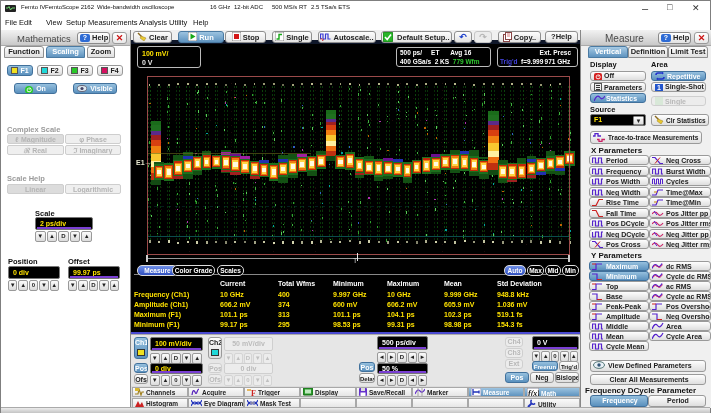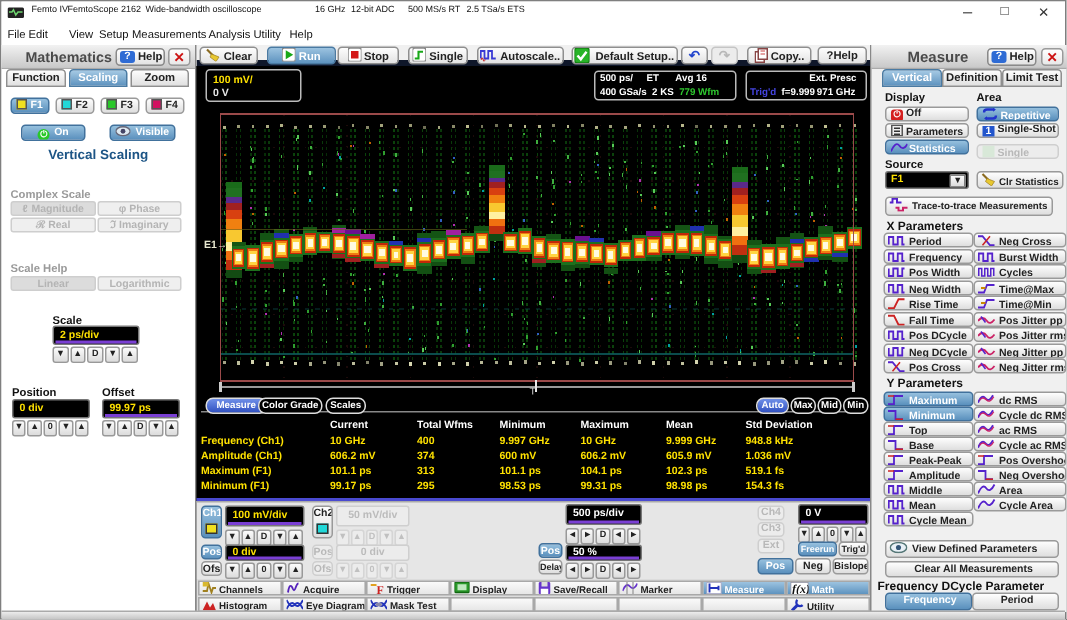--- a/index.html
+++ b/index.html
@@ -18,21 +18,21 @@
 .btn.sel{background:linear-gradient(#96c0de,#5a90bd);color:#fff;border-color:#41719c;}
 .btn.gray{color:#b8b8b8;border-color:#cfcfcf;background:#ececec;}
 .lbl{position:absolute;font-size:7.5px;font-weight:bold;color:#111;white-space:nowrap;}
 .blk{position:absolute;background:#000;border:1px solid #777;border-radius:2px;color:#ffe200;font-size:7px;font-weight:bold;}
 .blk .ul{position:absolute;left:1px;right:1px;bottom:0;height:2px;background:#7a3fd4;}
 .spin{position:absolute;display:flex;}
 .spin b{flex:1;height:100%;background:linear-gradient(#fbfbfb,#dcdcdc);border:1px solid #999;border-radius:2px;margin-right:1px;font-size:6px;font-weight:bold;color:#222;text-align:center;line-height:9px;}
 .spin.gray b{color:#c0c0c0;border-color:#d5d5d5;background:#ececec;}
 
 .phead{position:absolute;background:linear-gradient(#f2f2f2,#c9c9c9);border-bottom:1px solid #aaa;}
-.ptitle{position:absolute;font-size:11px;font-weight:bold;color:#4a4a4a;}
+.ptitle{position:absolute;font-size:11px;font-weight:normal;color:#4a4a4a;}
 .help{position:absolute;height:12px;background:linear-gradient(#fff,#e2e2e2);border:1px solid #8a8a8a;border-radius:3px;font-size:7.5px;font-weight:bold;color:#222;}
 .help .q{display:inline-block;width:10px;height:8px;background:#2e6bd4;color:#fff;border-radius:2px;font-size:7px;line-height:8px;text-align:center;margin:1px 2px 0 2px;vertical-align:top;}
 .xbtn{position:absolute;width:15px;height:12px;background:linear-gradient(#fff,#e8e8e8);border:1px solid #9a9a9a;border-radius:3px;color:#cc1111;font-size:9px;font-weight:bold;text-align:center;line-height:10px;}
 .tab{position:absolute;height:12px;background:linear-gradient(#fdfdfd,#e0e0e0);border:1px solid #8f8f8f;border-radius:3px 3px 0 0;font-size:7.5px;font-weight:bold;color:#222;text-align:center;}
 .tab.sel{background:linear-gradient(#a6cae4,#5e93bf);color:#fff;border-color:#4a7aa2;}
 </style></head><body>
 <div id="app">
 <div class="abs" id="titlebar" style="left:0;top:0;width:709px;height:15px;background:#fff;font-size:6px;color:#111">
       <svg class="abs" style="left:4px;top:2px" width="11" height="11">
         <rect x="0" y="2" width="11" height="7" rx="1" fill="#222"></rect>
@@ -93,31 +93,30 @@
         </svg>Copy..</div>
       <div class="tbtn " style="left:414px;width:33px"><span class="q">?</span>Help</div>
     </div>
 <div class="abs" id="leftpanel" style="left:0;top:29px;width:130px;height:378px;background:#fff;border-right:1px solid #888">
       <div class="phead" style="left:0;top:0;width:129px;height:16px"></div>
       <div class="ptitle" style="left:16px;top:3px;font-size:9.5px">Mathematics</div>
       <div class="help" style="left:76px;top:2px;width:33px"><span class="q">?</span>Help</div>
       <div class="xbtn" style="left:111px;top:2px">✕</div>
       <div class="tab" style="left:3px;top:16px;width:40px">Function</div>
       <div class="tab sel" style="left:45px;top:16px;width:39px">Scaling</div>
-      <div class="tab" style="left:86px;top:16px;width:39px">Zoom</div>
+      <div class="tab" style="left:86px;top:16px;width:28px">Zoom</div>
       <div class="btn sel" style="left:6px;top:35px;width:26px;height:11px;line-height:9px;text-align:center"><span style="display:inline-block;width:7px;height:7px;background:#f0e020;border:1px solid #555;vertical-align:-1px;margin-right:2px"></span>F1</div>
       <div class="btn " style="left:36px;top:35px;width:26px;height:11px;line-height:9px;text-align:center"><span style="display:inline-block;width:7px;height:7px;background:#20d8d8;border:1px solid #555;vertical-align:-1px;margin-right:2px"></span>F2</div>
       <div class="btn " style="left:66px;top:35px;width:26px;height:11px;line-height:9px;text-align:center"><span style="display:inline-block;width:7px;height:7px;background:#28c828;border:1px solid #555;vertical-align:-1px;margin-right:2px"></span>F3</div>
       <div class="btn " style="left:96px;top:35px;width:26px;height:11px;line-height:9px;text-align:center"><span style="display:inline-block;width:7px;height:7px;background:#d41060;border:1px solid #555;vertical-align:-1px;margin-right:2px"></span>F4</div>
       <div class="btn sel" style="left:13px;top:53px;width:43px;height:11px;line-height:9px;text-align:center"><span style="display:inline-block;width:8px;height:8px;border-radius:50%;background:#28c828;color:#fff;font-size:6px;line-height:8px;text-align:center;vertical-align:-1px;margin-right:3px">⏻</span>On</div>
       <div class="btn sel" style="left:72px;top:53px;width:44px;height:11px;line-height:9px;text-align:center"><svg width="10" height="7" style="vertical-align:-1px;margin-right:3px">
           <ellipse cx="5" cy="3.5" rx="4.8" ry="3" fill="#dfeaf2" stroke="#667"></ellipse>
           <circle cx="5" cy="3.5" r="1.6" fill="#446"></circle>
         </svg>Visible</div>
-      <div class="abs" style="left:0;top:68px;width:129px;text-align:center;font-size:9px;font-weight:bold;color:#1d5586">Vertical Scaling</div>
       <div class="lbl" style="left:6px;top:95px;color:#9a9a9a">Complex Scale</div>
       <div class="abs" style="left:6px;top:104px;width:57px;height:10px;background:#dcdcdc;border:1px solid #cecece;border-radius:2px;font-size:7px;font-weight:bold;color:#b4b4b4;text-align:center;line-height:9px;white-space:nowrap;overflow:hidden">ℓ  Magnitude</div>
       <div class="abs" style="left:64px;top:104px;width:56px;height:10px;background:#efefef;border:1px solid #cecece;border-radius:2px;font-size:7px;font-weight:bold;color:#b4b4b4;text-align:center;line-height:9px;white-space:nowrap;overflow:hidden">φ Phase</div>
       <div class="abs" style="left:6px;top:115px;width:57px;height:10px;background:#efefef;border:1px solid #cecece;border-radius:2px;font-size:7px;font-weight:bold;color:#b4b4b4;text-align:center;line-height:9px;white-space:nowrap;overflow:hidden">ℛ Real</div>
       <div class="abs" style="left:64px;top:115px;width:56px;height:10px;background:#efefef;border:1px solid #cecece;border-radius:2px;font-size:7px;font-weight:bold;color:#b4b4b4;text-align:center;line-height:9px;white-space:nowrap;overflow:hidden">ℑ Imaginary</div>
       <div class="lbl" style="left:6px;top:144px;color:#9a9a9a">Scale Help</div>
       <div class="abs" style="left:6px;top:154px;width:57px;height:10px;background:#dcdcdc;border:1px solid #cecece;border-radius:2px;font-size:7px;font-weight:bold;color:#b4b4b4;text-align:center;line-height:9px;white-space:nowrap;overflow:hidden">Linear</div>
       <div class="abs" style="left:64px;top:154px;width:56px;height:10px;background:#efefef;border:1px solid #cecece;border-radius:2px;font-size:7px;font-weight:bold;color:#b4b4b4;text-align:center;line-height:9px;white-space:nowrap;overflow:hidden">Logarithmic</div>
       <div class="lbl" style="left:34px;top:179px;color:#111">Scale</div>
       <div class="blk" style="left:34px;top:187px;width:58px;height:13px;line-height:11px;padding-left:4px">2 ps/div<span class="ul"></span></div>

